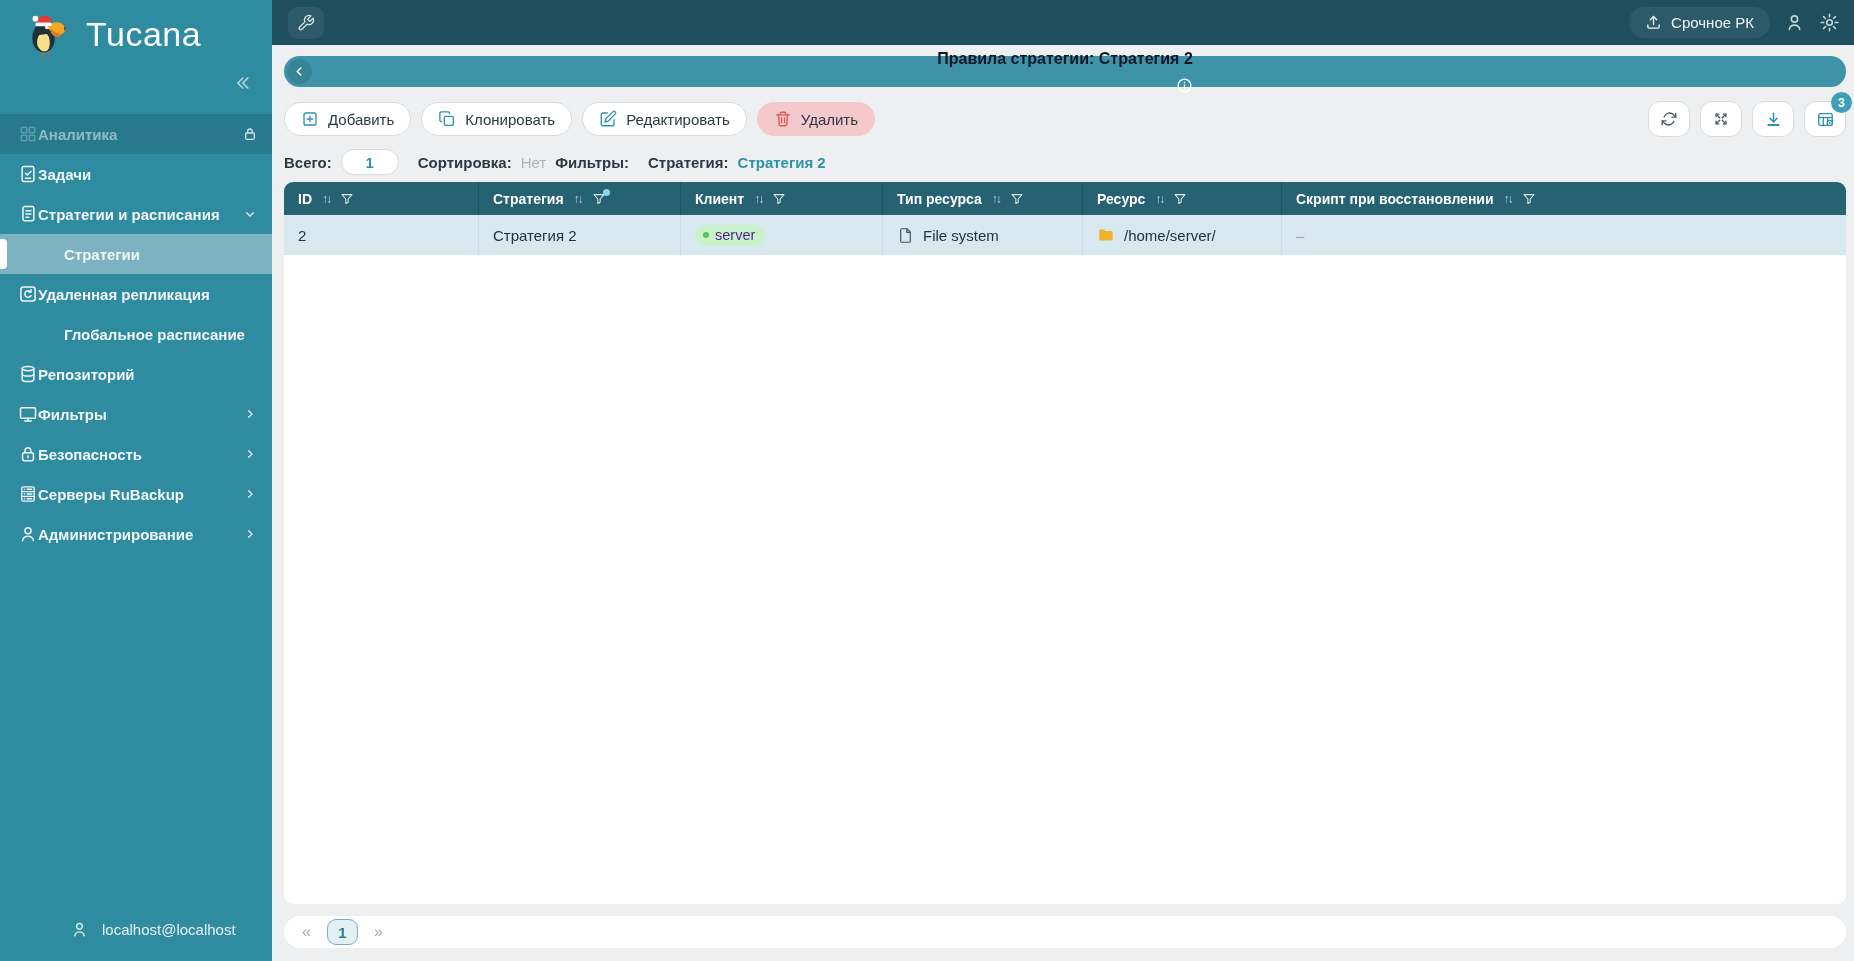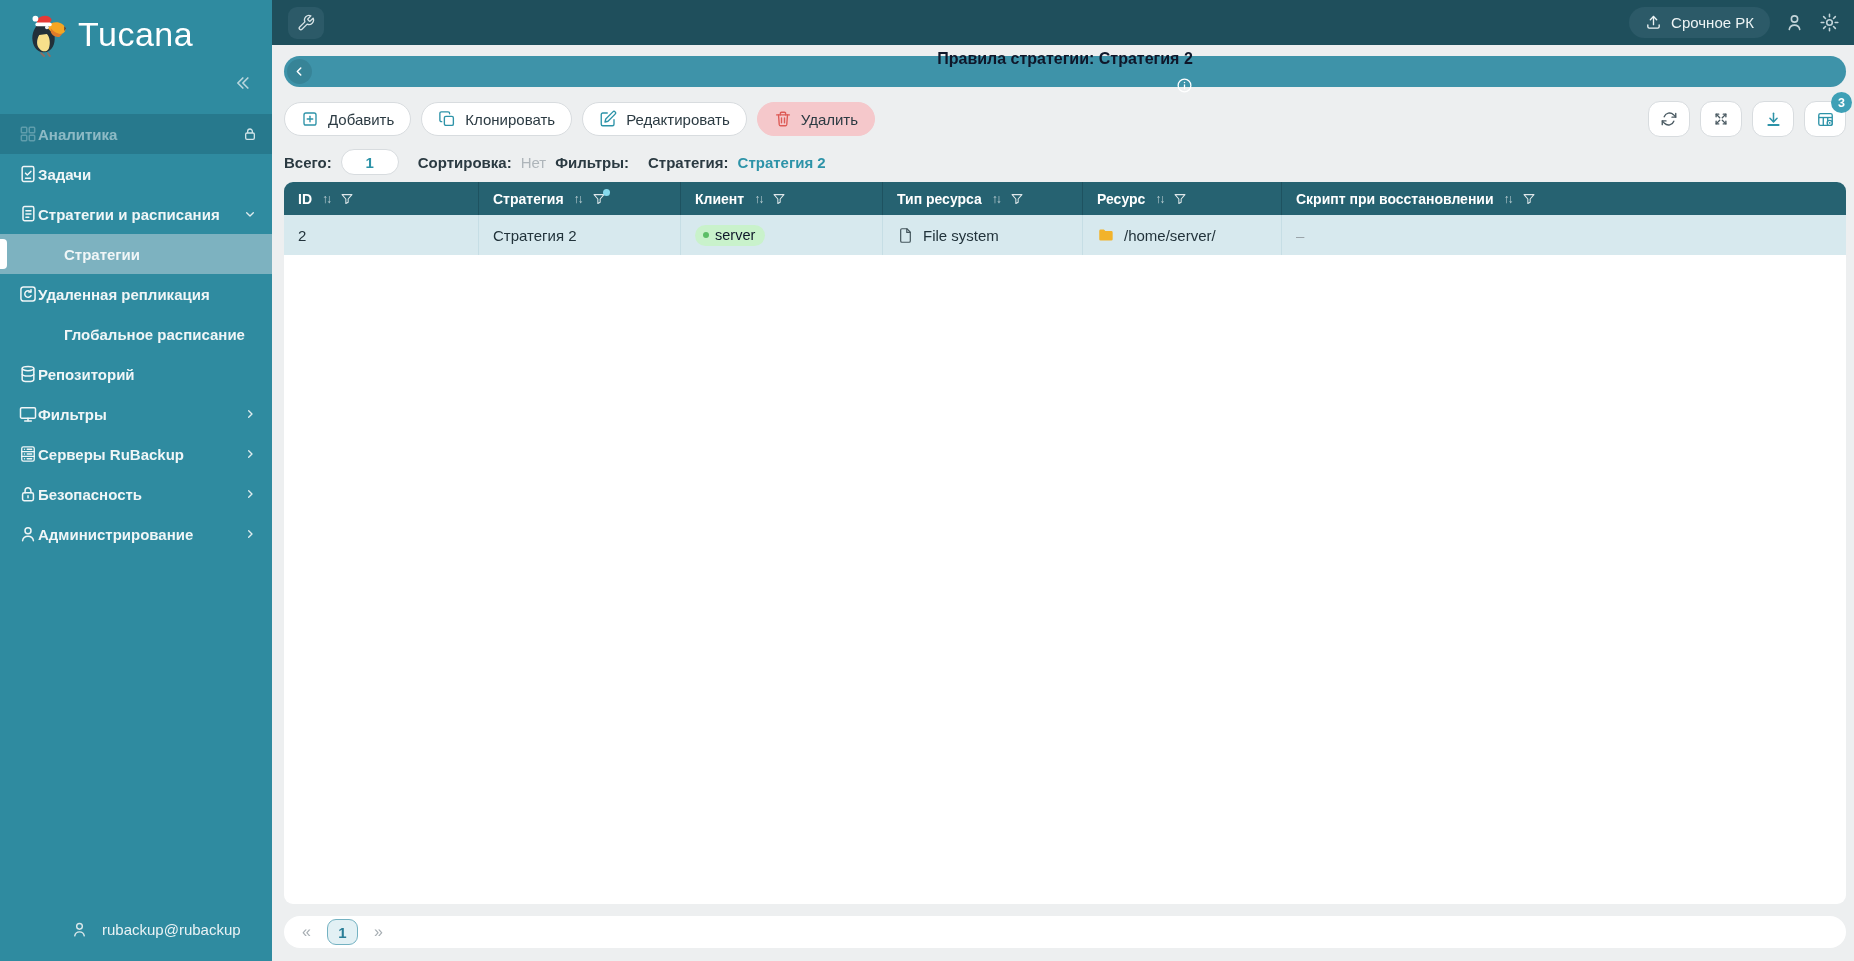--- a/index.html
+++ b/index.html
@@ -3,21 +3,21 @@
 <meta charset="utf-8">
 <style>
   * { margin:0; padding:0; box-sizing:border-box; }
   html,body { width:1854px; height:961px; overflow:hidden;
     font-family:"Liberation Sans", sans-serif; background:#EDEFF0; }
   .app { display:flex; width:100%; height:100%; }
 
   
   .sidebar { width:272px; min-width:272px; height:100%; background:#2F8BA0;
     display:flex; flex-direction:column; position:relative; color:#F0F6F7; }
-  .logo-row { display:flex; align-items:center; gap:10px; padding:6px 0 0 22px; height:62px; cursor:pointer; }
+  .logo-row { display:flex; align-items:center; gap:18px; padding:6px 0 0 22px; height:62px; cursor:pointer; }
   .logo-row .brand-name { font-size:34px; font-weight:500; color:#fff; letter-spacing:.5px; }
   .collapse-row { display:flex; justify-content:flex-end; padding:8px 20px 0 0; height:34px; }
   .icn { display:inline-flex; align-items:center; justify-content:center; }
   .icn svg { display:block; }
   .menu { margin-top:18px; display:flex; flex-direction:column; }
   .mi { height:40px; display:flex; align-items:center; padding-left:18px;
     font-size:15px; font-weight:600; color:#F0F6F7; cursor:pointer; position:relative; }
   .mi .lbl { white-space:nowrap; }
   .mi .right { margin-left:auto; margin-right:14px; }
   .mi.disabled { background:#27798D; color:rgba(226,240,244,.55); }
@@ -83,21 +83,21 @@
   .th:last-child { border-right:none; }
   .sort-g { font-size:12px; letter-spacing:-2px; color:rgba(255,255,255,.7); cursor:pointer; }
   .funnel { color:rgba(255,255,255,.85); cursor:pointer; position:relative; }
   .funnel .dot { position:absolute; top:-3px; right:-4px; width:7px; height:7px;
     border-radius:50%; background:#86D9EC; }
   .trow { background:#D7E9EE; height:40px; flex:none; cursor:pointer; }
   .td { display:flex; align-items:center; gap:9px; padding:0 10px 0 14px; font-size:15px;
     color:#22333B; border-right:1px solid #C6DEE5; white-space:nowrap; overflow:hidden; }
   .td:last-child { border-right:none; }
   .client-badge { display:inline-flex; align-items:center; gap:6px; background:#C9F2CB;
-    border-radius:11px; padding:2px 10px 3px 8px; color:#0f172a; font-size:14.5px; }
+    border-radius:11px; padding:2px 10px 3px 8px; color:#4c1d95; font-size:14.5px; }
   .client-badge .cdot { width:6px; height:6px; border-radius:50%; background:#5CBE66; }
   .dash { color:#9AA4A9; }
   .file-ic { color:#44555C; }
 
   .pagination { margin-top:12px; height:32px; background:#fff; border-radius:16px;
     display:flex; align-items:center; gap:16px; padding:0 18px; flex:none; }
   .pg-arrow { color:#A7AEB3; font-size:16px; cursor:pointer; user-select:none; }
   .pg-page { width:31px; height:26px; border:1px solid #74B2C2; border-radius:9px;
     background:#E2F0F4; color:#2A7E97; font-size:15px; font-weight:600;
     display:flex; align-items:center; justify-content:center; cursor:pointer; }
@@ -223,20 +223,36 @@
         <span class="lbl">Фильтры</span>
         <span class="icn right" style="color:#DFECEF;">
           <svg viewBox="0 0 24 24" width="16" height="16" fill="none" stroke="currentColor" stroke-width="2" stroke-linecap="round" stroke-linejoin="round">
               <polyline points="10,7 15,12 10,17"></polyline>
             </svg>
         </span>
       </div>
 
       <div class="mi">
         <span class="icn">
+          <svg viewBox="0 0 24 24" width="20" height="20" fill="none" stroke="currentColor" stroke-width="1.8" stroke-linecap="round">
+            <rect x="5.5" y="10.5" width="13" height="9.5" rx="2"></rect>
+              <path d="M8.5 10.5V8a3.5 3.5 0 0 1 7 0v2.5"></path>
+              <line x1="12" y1="14" x2="12" y2="16.5"></line>
+          </svg>
+        </span>
+        <span class="lbl">Безопасность</span>
+        <span class="icn right" style="color:#DFECEF;">
+          <svg viewBox="0 0 24 24" width="16" height="16" fill="none" stroke="currentColor" stroke-width="2" stroke-linecap="round" stroke-linejoin="round">
+              <polyline points="10,7 15,12 10,17"></polyline>
+            </svg>
+        </span>
+      </div>
+
+      <div class="mi">
+        <span class="icn">
           <svg viewBox="0 0 24 24" width="20" height="20" fill="none" stroke="currentColor" stroke-width="1.6" stroke-linecap="round">
             <rect x="4.5" y="3.5" width="15" height="17" rx="2"></rect>
               <line x1="4.5" y1="9.2" x2="19.5" y2="9.2"></line>
               <line x1="4.5" y1="14.9" x2="19.5" y2="14.9"></line>
             <circle cx="7.8" cy="6.3" r="0.9" fill="currentColor" stroke="none"></circle>
               <circle cx="7.8" cy="12" r="0.9" fill="currentColor" stroke="none"></circle>
               <circle cx="7.8" cy="17.7" r="0.9" fill="currentColor" stroke="none"></circle>
             <line x1="11" y1="6.3" x2="16.5" y2="6.3"></line>
               <line x1="11" y1="12" x2="16.5" y2="12"></line>
               <line x1="11" y1="17.7" x2="16.5" y2="17.7"></line>
@@ -246,57 +262,41 @@
         <span class="icn right" style="color:#DFECEF;">
           <svg viewBox="0 0 24 24" width="16" height="16" fill="none" stroke="currentColor" stroke-width="2" stroke-linecap="round" stroke-linejoin="round">
               <polyline points="10,7 15,12 10,17"></polyline>
             </svg>
         </span>
       </div>
 
       <div class="mi">
         <span class="icn">
           <svg viewBox="0 0 24 24" width="20" height="20" fill="none" stroke="currentColor" stroke-width="1.8" stroke-linecap="round">
-            <rect x="5.5" y="10.5" width="13" height="9.5" rx="2"></rect>
-              <path d="M8.5 10.5V8a3.5 3.5 0 0 1 7 0v2.5"></path>
-              <line x1="12" y1="14" x2="12" y2="16.5"></line>
-          </svg>
-        </span>
-        <span class="lbl">Безопасность</span>
-        <span class="icn right" style="color:#DFECEF;">
-          <svg viewBox="0 0 24 24" width="16" height="16" fill="none" stroke="currentColor" stroke-width="2" stroke-linecap="round" stroke-linejoin="round">
-              <polyline points="10,7 15,12 10,17"></polyline>
-            </svg>
-        </span>
-      </div>
-
-      <div class="mi">
-        <span class="icn">
-          <svg viewBox="0 0 24 24" width="20" height="20" fill="none" stroke="currentColor" stroke-width="1.8" stroke-linecap="round">
             <circle cx="12" cy="8" r="3.6"></circle>
               <path d="M5.5 20c.6-3.2 3.2-5.2 6.5-5.2s5.9 2 6.5 5.2"></path>
           </svg>
         </span>
         <span class="lbl">Администрирование</span>
         <span class="icn right" style="color:#DFECEF;">
           <svg viewBox="0 0 24 24" width="16" height="16" fill="none" stroke="currentColor" stroke-width="2" stroke-linecap="round" stroke-linejoin="round">
               <polyline points="10,7 15,12 10,17"></polyline>
             </svg>
         </span>
       </div>
     </nav>
 
     <div class="user-row">
       <span class="icn" style="color:#D9E7EA;">
         <svg viewBox="0 0 24 24" width="19" height="19" fill="none" stroke="currentColor" stroke-width="1.8" stroke-linecap="round">
           <circle cx="12" cy="8" r="3.6"></circle>
             <path d="M6 20c.6-3.1 3-5 6-5s5.4 1.9 6 5"></path>
         </svg>
       </span>
-      <span>rubackup@rubackup</span>
+      <span>localhost@localhost</span>
     </div>
   </aside>
 
   <div class="main">
 
     <header class="topbar">
       <button class="tool-btn">
         <span class="icn">
           <svg viewBox="0 0 24 24" width="18" height="18" fill="none" stroke="currentColor" stroke-width="1.8" stroke-linecap="round" stroke-linejoin="round">
             <path d="M14.7 6.3a1 1 0 0 0 0 1.4l1.6 1.6a1 1 0 0 0 1.4 0l3.77-3.77a6 6 0 0 1-7.94 7.94l-6.91 6.91a2.12 2.12 0 0 1-3-3l6.91-6.91a6 6 0 0 1 7.94-7.94l-3.76 3.76z"></path>

